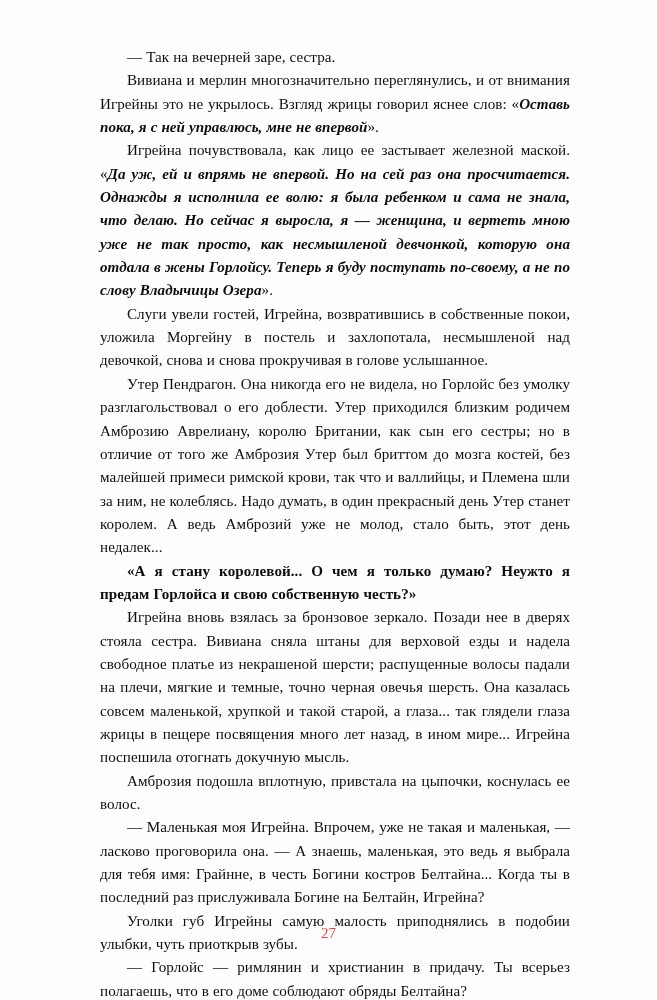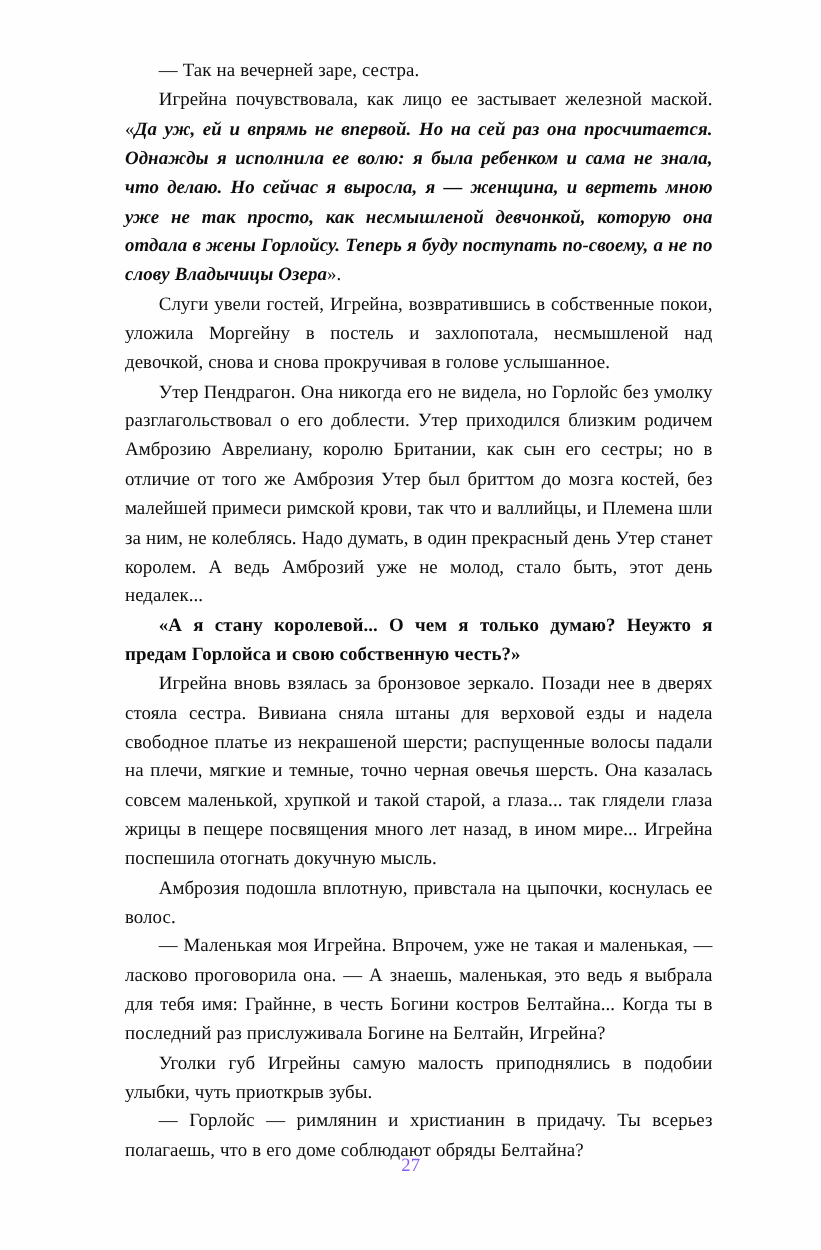--- a/index.html
+++ b/index.html
@@ -40,32 +40,33 @@
     font-weight: bold;
   }
   .folio {
     position: absolute;
     left: 0;
     top: 925px;
     width: 657px;
     text-align: center;
     font-size: 15px;
     font-family: "Liberation Serif", "DejaVu Serif", serif;
-    color: #8b5cf6;
+    color: #ef4444;
   }
 </style>
 </head>
 <body>
 
 <div class="page">
 
   <div class="text-column">
 
     <p class="para">— Так на вечерней заре, сестра.</p>
 
+    <p class="para"><span>Вивиана и мерлин многозначительно переглянулись, и от внимания Игрейны это не укрылось. Взгляд жрицы говорил яснее слов: «</span><span class="inline-italic">Оставь пока, я с ней управлюсь, мне не впервой</span><span>».</span></p>
 
     <p class="para"><span>Игрейна почувствовала, как лицо ее застывает железной маской. «</span><span class="inline-italic">Да уж, ей и впрямь не впервой. Но на сей раз она просчитается. Однажды я исполнила ее волю: я была ребенком и сама не знала, что делаю. Но сейчас я выросла, я — женщина, и вертеть мною уже не так просто, как несмышленой девчонкой, которую она отдала в жены Горлойсу. Теперь я буду поступать по-своему, а не по слову Владычицы Озера</span><span>».</span></p>
 
     <p class="para">Слуги увели гостей, Игрейна, возвратившись в собственные покои, уложила Моргейну в постель и захлопотала, несмышленой над девочкой, снова и снова прокручивая в голове услышанное.</p>
 
     <p class="para">Утер Пендрагон. Она никогда его не видела, но Горлойс без умолку разглагольствовал о его доблести. Утер приходился близким родичем Амброзию Аврелиану, королю Британии, как сын его сестры; но в отличие от того же Амброзия Утер был бриттом до мозга костей, без малейшей примеси римской крови, так что и валлийцы, и Племена шли за ним, не колеблясь. Надо думать, в один прекрасный день Утер станет королем. А ведь Амброзий уже не молод, стало быть, этот день недалек...</p>
 
     <p class="para italic">«А я стану королевой... О чем я только думаю? Неужто я предам Горлойса и свою собственную честь?»</p>
 
     <p class="para">Игрейна вновь взялась за бронзовое зеркало. Позади нее в дверях стояла сестра. Вивиана сняла штаны для верховой езды и надела свободное платье из некрашеной шерсти; распущенные волосы падали на плечи, мягкие и темные, точно черная овечья шерсть. Она казалась совсем маленькой, хрупкой и такой старой, а глаза... так глядели глаза жрицы в пещере посвящения много лет назад, в ином мире... Игрейна поспешила отогнать докучную мысль.</p>

